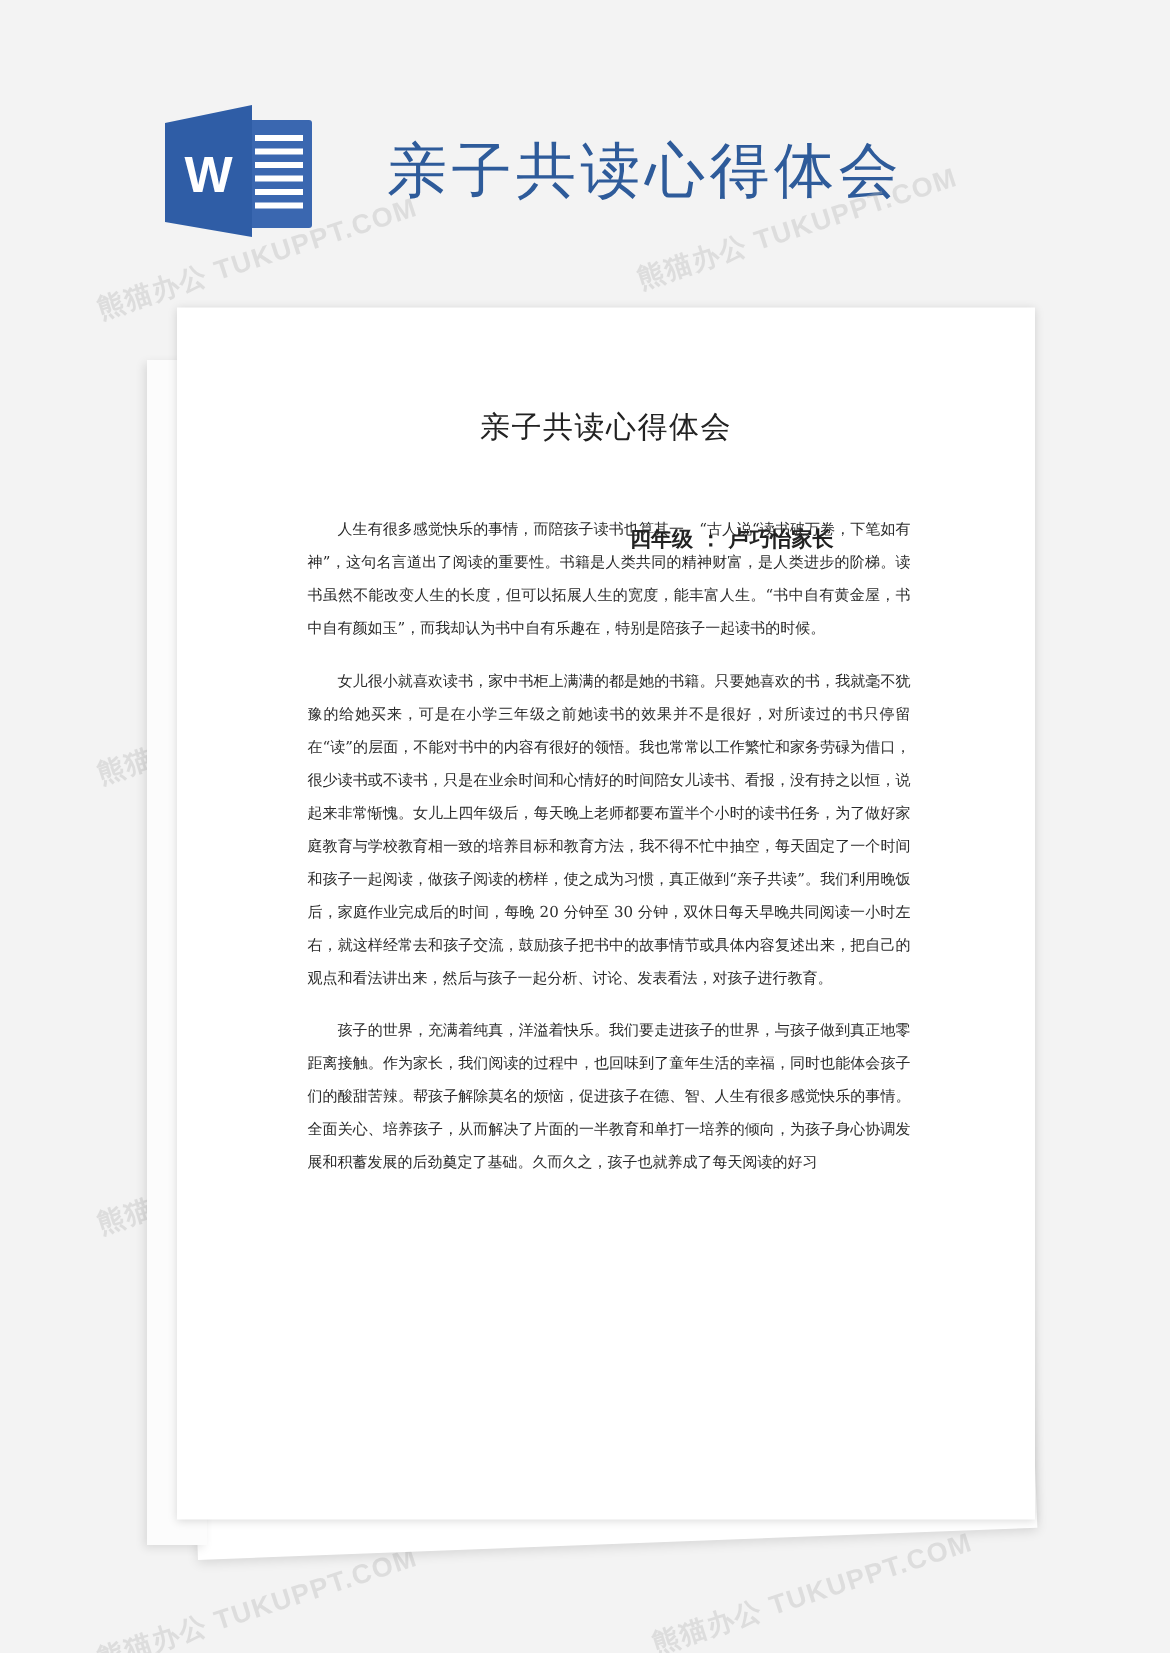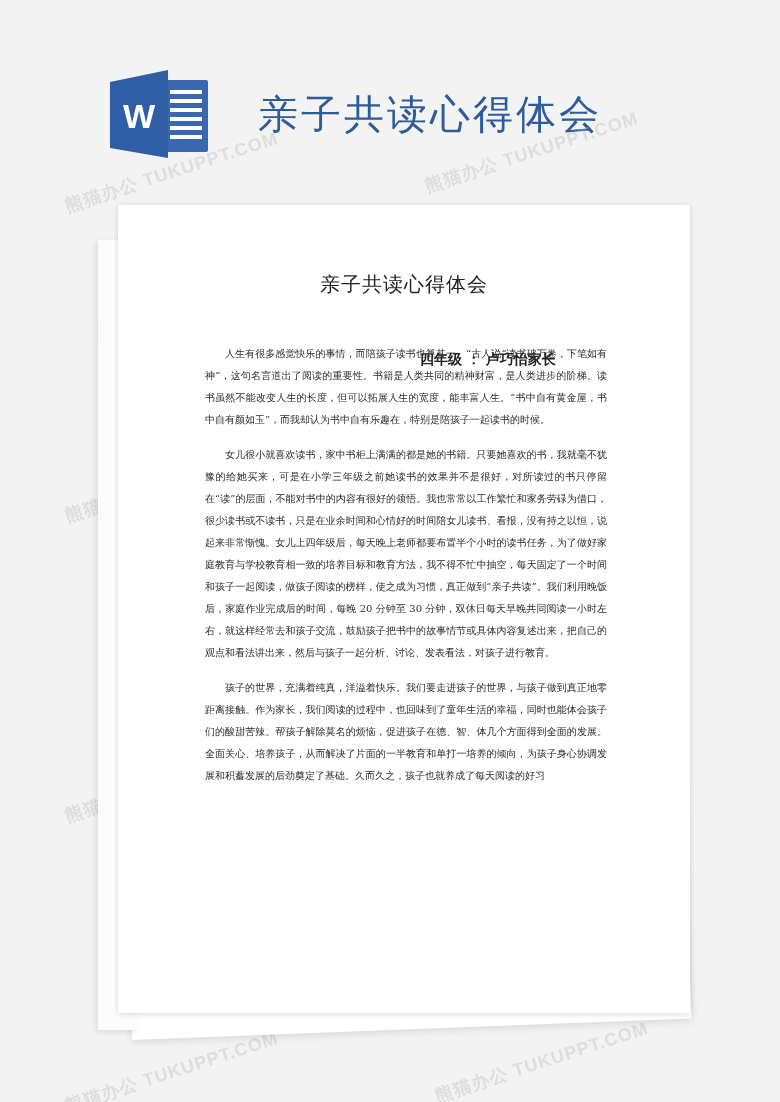--- a/index.html
+++ b/index.html
@@ -78,15 +78,15 @@
 
 <div class="page-back2"></div>
 <div class="page-back1"></div>
 
 <div class="page">
   <div class="doc-title">亲子共读心得体会</div>
   <div class="doc-author">四年级 ： 卢巧怡家长</div>
   <div class="body-text">
     <p class="para">人生有很多感觉快乐的事情，而陪孩子读书也算其一。“古人说“读书破万卷，下笔如有神”，这句名言道出了阅读的重要性。书籍是人类共同的精神财富，是人类进步的阶梯。读书虽然不能改变人生的长度，但可以拓展人生的宽度，能丰富人生。“书中自有黄金屋，书中自有颜如玉”，而我却认为书中自有乐趣在，特别是陪孩子一起读书的时候。</p>
     <p class="para">女儿很小就喜欢读书，家中书柜上满满的都是她的书籍。只要她喜欢的书，我就毫不犹豫的给她买来，可是在小学三年级之前她读书的效果并不是很好，对所读过的书只停留在“读”的层面，不能对书中的内容有很好的领悟。我也常常以工作繁忙和家务劳碌为借口，很少读书或不读书，只是在业余时间和心情好的时间陪女儿读书、看报，没有持之以恒，说起来非常惭愧。女儿上四年级后，每天晚上老师都要布置半个小时的读书任务，为了做好家庭教育与学校教育相一致的培养目标和教育方法，我不得不忙中抽空，每天固定了一个时间和孩子一起阅读，做孩子阅读的榜样，使之成为习惯，真正做到“亲子共读”。我们利用晚饭后，家庭作业完成后的时间，每晚 20 分钟至 30 分钟，双休日每天早晚共同阅读一小时左右，就这样经常去和孩子交流，鼓励孩子把书中的故事情节或具体内容复述出来，把自己的观点和看法讲出来，然后与孩子一起分析、讨论、发表看法，对孩子进行教育。</p>
-    <p class="para">孩子的世界，充满着纯真，洋溢着快乐。我们要走进孩子的世界，与孩子做到真正地零距离接触。作为家长，我们阅读的过程中，也回味到了童年生活的幸福，同时也能体会孩子们的酸甜苦辣。帮孩子解除莫名的烦恼，促进孩子在德、智、体几个方面得到全面的发展。全面关心、培养孩子，从而解决了片面的一半教育和单打一培养的倾向，为孩子身心协调发展和积蓄发展的后劲奠定了基础。久而久之，孩子也就养成了每天阅读的好习</p>
+    <p class="para">孩子的世界，充满着纯真，洋溢着快乐。我们要走进孩子的世界，与孩子做到真正地零距离接触。作为家长，我们阅读的过程中，也回味到了童年生活的幸福，同时也能体会孩子们的酸甜苦辣。帮孩子解除莫名的烦恼，促进孩子在德、智、人生有很多感觉快乐的事情。全面关心、培养孩子，从而解决了片面的一半教育和单打一培养的倾向，为孩子身心协调发展和积蓄发展的后劲奠定了基础。久而久之，孩子也就养成了每天阅读的好习</p>
   </div>
 </div>
 
 </body></html>

